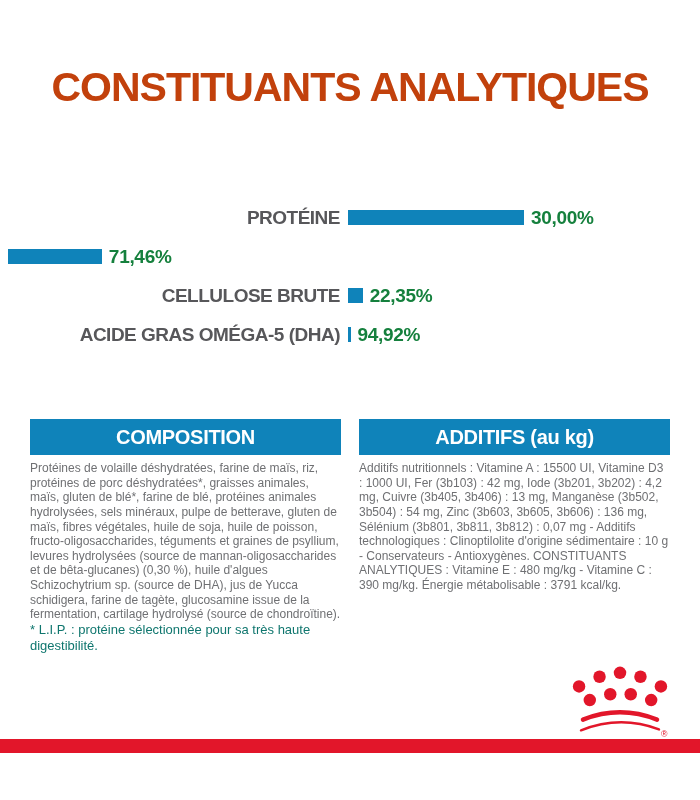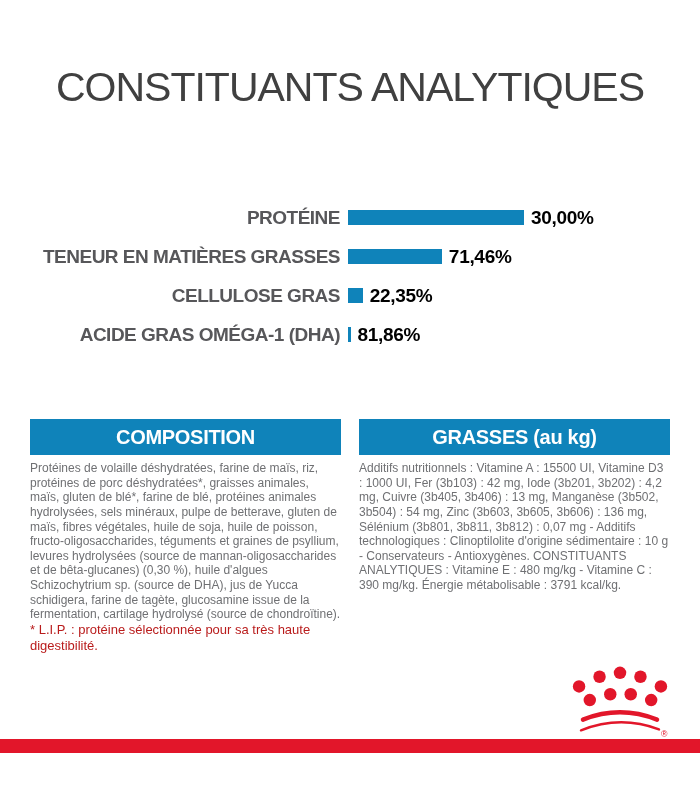--- a/index.html
+++ b/index.html
@@ -4,54 +4,54 @@
 <style>
   html,body{margin:0;padding:0;}
   body{
     width:700px;height:800px;position:relative;background:#ffffff;
     font-family:"Liberation Sans","DejaVu Sans",sans-serif;
     overflow:hidden;
   }
   .page-title{
     position:absolute;top:64px;left:0;width:700px;
     text-align:center;
-    font-size:41px;font-weight:normal;letter-spacing:-1px;
-    color:#404040;
+    font-size:41px;font-weight:bold;letter-spacing:-1px;
+    color:#c2410c;
     white-space:nowrap;
   }
   .chart{position:absolute;top:198px;left:0;width:604px;}
   .chart-row{display:flex;align-items:center;height:39px;}
   .chart-row-label{
     flex:0 0 340px;text-align:right;
     font-size:19px;font-weight:bold;letter-spacing:-0.5px;
     color:#57575a;white-space:nowrap;
   }
   .chart-bar{
     height:15px;background:#0f83ba;margin-left:8px;flex:0 0 auto;
   }
   .chart-row-value{
     font-size:19px;font-weight:bold;letter-spacing:-0.3px;
-    color:#000000;margin-left:7px;white-space:nowrap;
+    color:#15803d;margin-left:7px;white-space:nowrap;
   }
   .columns{
     position:absolute;top:419px;left:30px;width:640px;
     display:flex;gap:18px;
   }
   .col{flex:1 1 0;min-width:0;}
   .section-header{
     height:36px;background:#0f83ba;color:#ffffff;
     display:flex;align-items:center;justify-content:center;
     font-size:20px;font-weight:bold;letter-spacing:-0.3px;
     margin-bottom:6px;
   }
   .body-text{
     margin:0;font-size:12px;line-height:1.22;color:#6f7073;
   }
   .footnote{
-    margin:0;font-size:13px;line-height:1.22;color:#b91c1c;
+    margin:0;font-size:13px;line-height:1.22;color:#0f766e;
   }
   .crown{
     position:absolute;left:571px;top:666px;width:98px;height:76px;
   }
   .bottom-bar{
     position:absolute;top:739px;left:0;width:700px;height:14px;
     background:#e2162a;
   }
 </style>
 </head>
@@ -59,44 +59,43 @@
 
 <div class="page-title">CONSTITUANTS ANALYTIQUES</div>
 
 <div class="chart">
     <div class="chart-row">
       <div class="chart-row-label">PROTÉINE</div>
       <div class="chart-bar" style="width: 176px; background: rgb(15, 131, 186);"></div>
       <div class="chart-row-value">30,00%</div>
     </div>
     <div class="chart-row">
-      <div class="chart-row-label">TENEUR EN MATIÈRES GRASSES</div>
       <div class="chart-bar" style="width: 93.8667px; background: rgb(15, 131, 186);"></div>
       <div class="chart-row-value">71,46%</div>
     </div>
     <div class="chart-row">
-      <div class="chart-row-label">CELLULOSE GRAS</div>
+      <div class="chart-row-label">CELLULOSE BRUTE</div>
       <div class="chart-bar" style="width: 14.6667px; background: rgb(15, 131, 186);"></div>
       <div class="chart-row-value">22,35%</div>
     </div>
     <div class="chart-row">
-      <div class="chart-row-label">ACIDE GRAS OMÉGA-1 (DHA)</div>
+      <div class="chart-row-label">ACIDE GRAS OMÉGA-5 (DHA)</div>
       <div class="chart-bar" style="width: 2.5px; background: rgb(15, 131, 186);"></div>
-      <div class="chart-row-value">81,86%</div>
+      <div class="chart-row-value">94,92%</div>
     </div>
   </div>
 
 <div class="columns">
   <div class="col">
     <div class="section-header">COMPOSITION</div>
     <p class="body-text">Protéines de volaille déshydratées, farine de maïs, riz, protéines de porc déshydratées*, graisses animales, maïs, gluten de blé*, farine de blé, protéines animales hydrolysées, sels minéraux, pulpe de betterave, gluten de maïs, fibres végétales, huile de soja, huile de poisson, fructo-oligosaccharides, téguments et graines de psyllium, levures hydrolysées (source de mannan-oligosaccharides et de bêta-glucanes) (0,30 %), huile d'algues Schizochytrium sp. (source de DHA), jus de Yucca schidigera, farine de tagète, glucosamine issue de la fermentation, cartilage hydrolysé (source de chondroïtine).</p>
     <p class="footnote">* L.I.P. : protéine sélectionnée pour sa très haute digestibilité.</p>
   </div>
   <div class="col">
-    <div class="section-header">GRASSES (au kg)</div>
+    <div class="section-header">ADDITIFS (au kg)</div>
     <p class="body-text">Additifs nutritionnels : Vitamine A : 15500 UI, Vitamine D3 : 1000 UI, Fer (3b103) : 42 mg, Iode (3b201, 3b202) : 4,2 mg, Cuivre (3b405, 3b406) : 13 mg, Manganèse (3b502, 3b504) : 54 mg, Zinc (3b603, 3b605, 3b606) : 136 mg, Sélénium (3b801, 3b811, 3b812) : 0,07 mg - Additifs technologiques : Clinoptilolite d'origine sédimentaire : 10 g - Conservateurs - Antioxygènes. CONSTITUANTS ANALYTIQUES : Vitamine E : 480 mg/kg - Vitamine C : 390 mg/kg. Énergie métabolisable : 3791 kcal/kg.</p>
   </div>
 </div>
 
 <svg class="crown" viewBox="0 0 100 78" xmlns="http://www.w3.org/2000/svg">
   <g fill="#e2162a">
     <circle cx="8" cy="21" r="6.4"></circle>
     <circle cx="29" cy="11" r="6.4"></circle>
     <circle cx="50" cy="7" r="6.4"></circle>
     <circle cx="71" cy="11" r="6.4"></circle>

